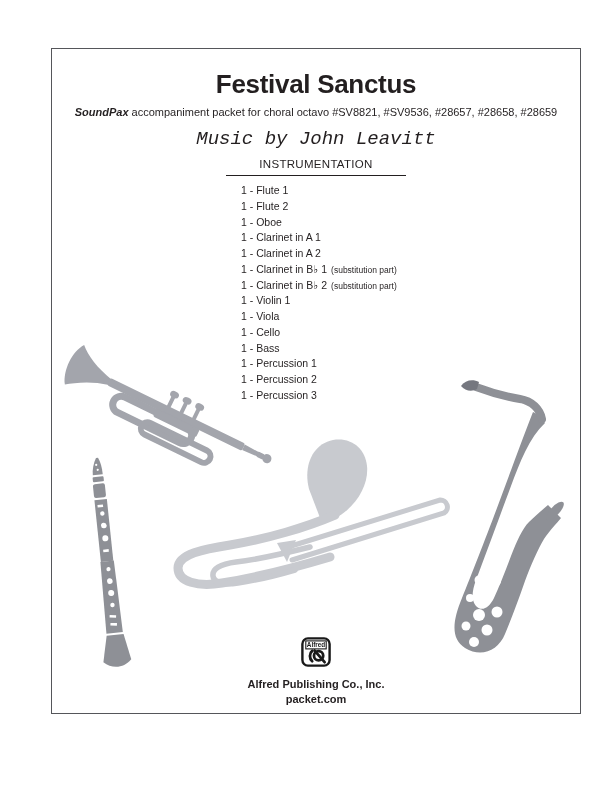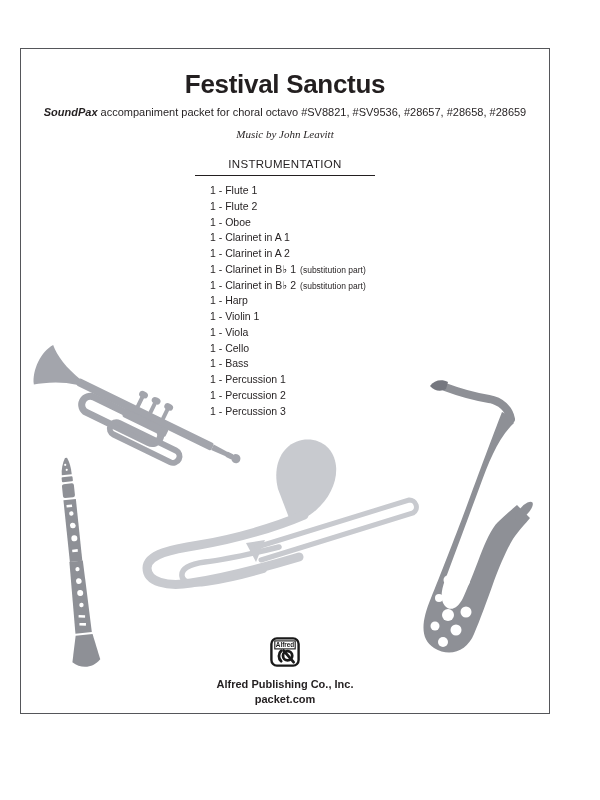--- a/index.html
+++ b/index.html
@@ -1,29 +1,29 @@
 <!DOCTYPE html>
 <html><head>
 <meta charset="utf-8">
 <style>
   html,body{margin:0;padding:0;}
   body{
     width:600px;height:800px;background:#ffffff;position:relative;overflow:hidden;
     font-family:"Liberation Sans","DejaVu Sans",sans-serif;color:#231f20;
   }
   .sheet{
-    position:absolute;left:20px;top:48px;width:530px;height:666px;
+    position:absolute;left:51px;top:48px;width:530px;height:666px;
     border:1.5px solid #55565a;box-sizing:border-box;background:#fff;
   }
   .art{position:absolute;left:0;top:0;width:530px;height:663px;z-index:1;}
   .txt{position:absolute;left:0;right:0;text-align:center;z-index:2;}
   .title{top:20px;font-size:26px;font-weight:bold;letter-spacing:-0.3px;}
   .subtitle{top:57px;font-size:11px;}
   .subtitle .brand{font-weight:bold;font-style:italic;}
-  .credit{top:79px;font-family:Liberation Serif, serif;font-style:italic;font-size:11px;}
+  .credit{top:79px;font-family:Liberation Mono, monospace;font-style:italic;font-size:19px;}
   .ihead{top:109px;font-size:11.5px;letter-spacing:0.3px;}
   .rule{position:absolute;left:174px;top:126px;width:180px;height:1.3px;background:#231f20;z-index:2;}
   .ilist{
     position:absolute;left:189px;top:134px;z-index:2;margin:0;padding:0;list-style:none;
     font-size:10.5px;line-height:14.75px;white-space:nowrap;
   }
   .ilist .note{font-size:8.5px;margin-left:4px;}
   .logo{position:absolute;left:50%;margin-left:-15px;top:588px;width:30px;height:30px;z-index:2;}
   .pub{top:629px;font-size:11px;font-weight:bold;}
   .web{top:644px;font-size:11px;font-weight:bold;}
@@ -138,21 +138,20 @@
   <div class="rule"></div>
 
   <ul class="ilist">
       <li><span>1 - Flute 1</span><span class="note"></span></li>
       <li><span>1 - Flute 2</span><span class="note"></span></li>
       <li><span>1 - Oboe</span><span class="note"></span></li>
       <li><span>1 - Clarinet in A 1</span><span class="note"></span></li>
       <li><span>1 - Clarinet in A 2</span><span class="note"></span></li>
       <li><span>1 - Clarinet in B♭ 1</span><span class="note">(substitution part)</span></li>
       <li><span>1 - Clarinet in B♭ 2</span><span class="note">(substitution part)</span></li>
-      <li><span>1 - Harp</span><span class="note"></span></li>
       <li><span>1 - Violin 1</span><span class="note"></span></li>
       <li><span>1 - Viola</span><span class="note"></span></li>
       <li><span>1 - Cello</span><span class="note"></span></li>
       <li><span>1 - Bass</span><span class="note"></span></li>
       <li><span>1 - Percussion 1</span><span class="note"></span></li>
       <li><span>1 - Percussion 2</span><span class="note"></span></li>
       <li><span>1 - Percussion 3</span><span class="note"></span></li>
     </ul>
 
   <svg class="logo" viewBox="0 0 30 30">

